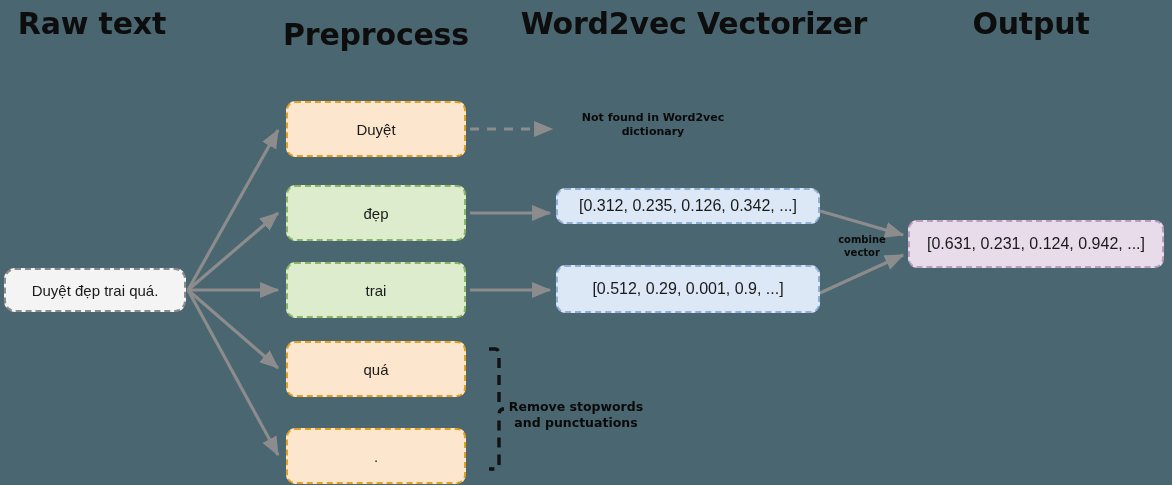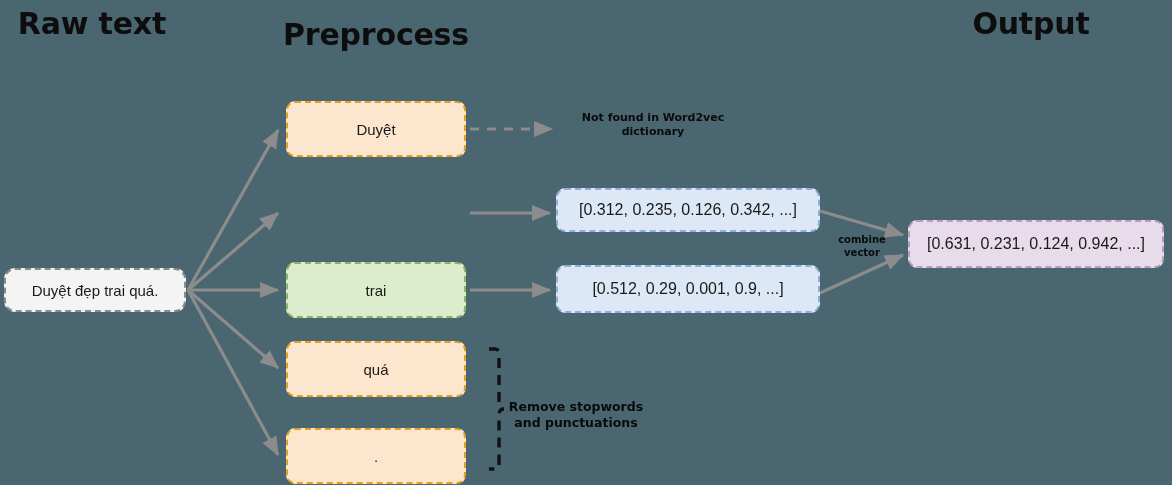--- a/index.html
+++ b/index.html
@@ -88,20 +88,21 @@
     pointer-events: none;
   }
 </style>
 </head>
 <body>
 
 <div id="stage">
 
   <div class="col-title" style="left:92px; top:6px;">Raw text</div>
   <div class="col-title" style="left:376px; top:6px;margin-top:11px;">Preprocess</div>
+  <div class="col-title" style="left:694px; top:6px;">Word2vec Vectorizer</div>
   <div class="col-title" style="left:1031px; top:6px;">Output</div>
 
   <svg class="overlay" viewBox="0 0 1172 485" xmlns="http://www.w3.org/2000/svg">
     <defs>
       <marker id="arw" markerWidth="7" markerHeight="7" refX="5.6" refY="3" orient="auto" markerUnits="strokeWidth">
         <path d="M0,0.5 L6,3 L0,5.5 z" fill="#8c8c8c"></path>
       </marker>
     </defs>
 
     <g stroke="#8c8c8c" stroke-width="3.2" fill="none" marker-end="url(#arw)">
@@ -128,31 +129,34 @@
              Q499,409 499,415 L499,463 Q499,469 495,469 L489,469" stroke="#111111" stroke-width="3.4" fill="none" stroke-dasharray="10,7" stroke-linecap="butt"></path>
   </svg>
 
   <div class="node node-raw" style="left:4px; top:268px; width:182px; height:44px;">
     <span>Duyệt đẹp trai quá.</span>
   </div>
 
   <div class="node node-orange" style="left:286px; top:101px; width:180px; height:56px;">
     <span>Duyệt</span>
   </div>
+  <div class="node node-green" style="left:286px; top:185px; width:180px; height:56px;">
+    <span>đẹp</span>
+  </div>
   <div class="node node-green" style="left:286px; top:262px; width:180px; height:56px;">
     <span>trai</span>
   </div>
   <div class="node node-orange" style="left:286px; top:341px; width:180px; height:56px;">
     <span>quá</span>
   </div>
   <div class="node node-orange" style="left:286px; top:428px; width:180px; height:56px;">
     <span>.</span>
   </div>
 
-  <div class="node node-blue" style="left:556px; top:188px; width:264px; height:44px; font-size:16px;">
+  <div class="node node-blue" style="left:556px; top:188px; width:264px; height:36px; font-size:16px;">
     <span>[0.312, 0.235, 0.126, 0.342, ...]</span>
   </div>
   <div class="node node-blue" style="left:556px; top:265px; width:264px; height:48px; font-size:16px;">
     <span>[0.512, 0.29, 0.001, 0.9, ...]</span>
   </div>
 
   <div class="node node-pink" style="left:908px; top:220px; width:256px; height:48px; font-size:16px;">
     <span>[0.631, 0.231, 0.124, 0.942, ...]</span>
   </div>
 

